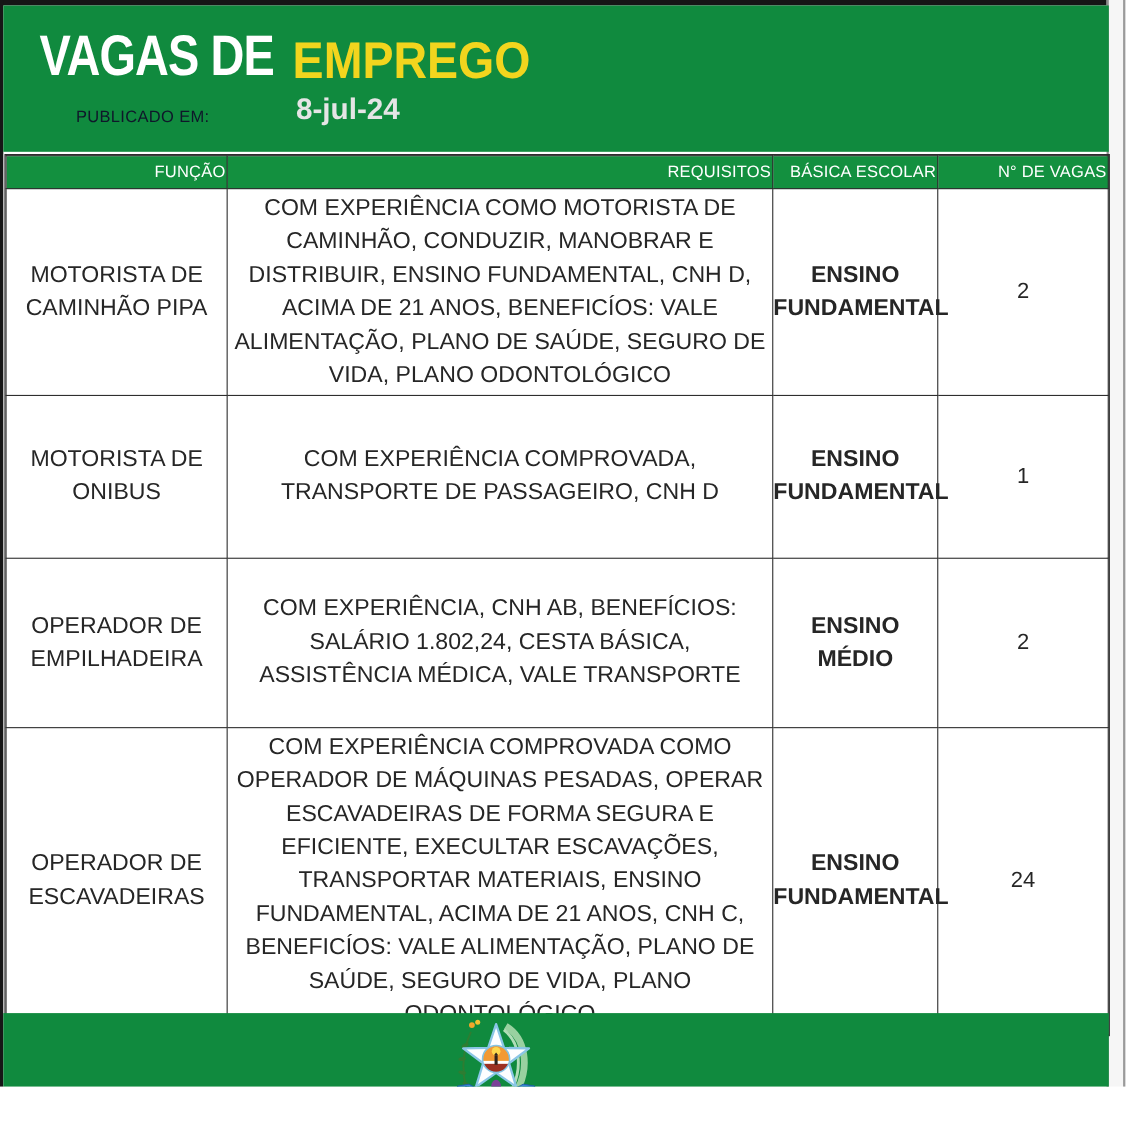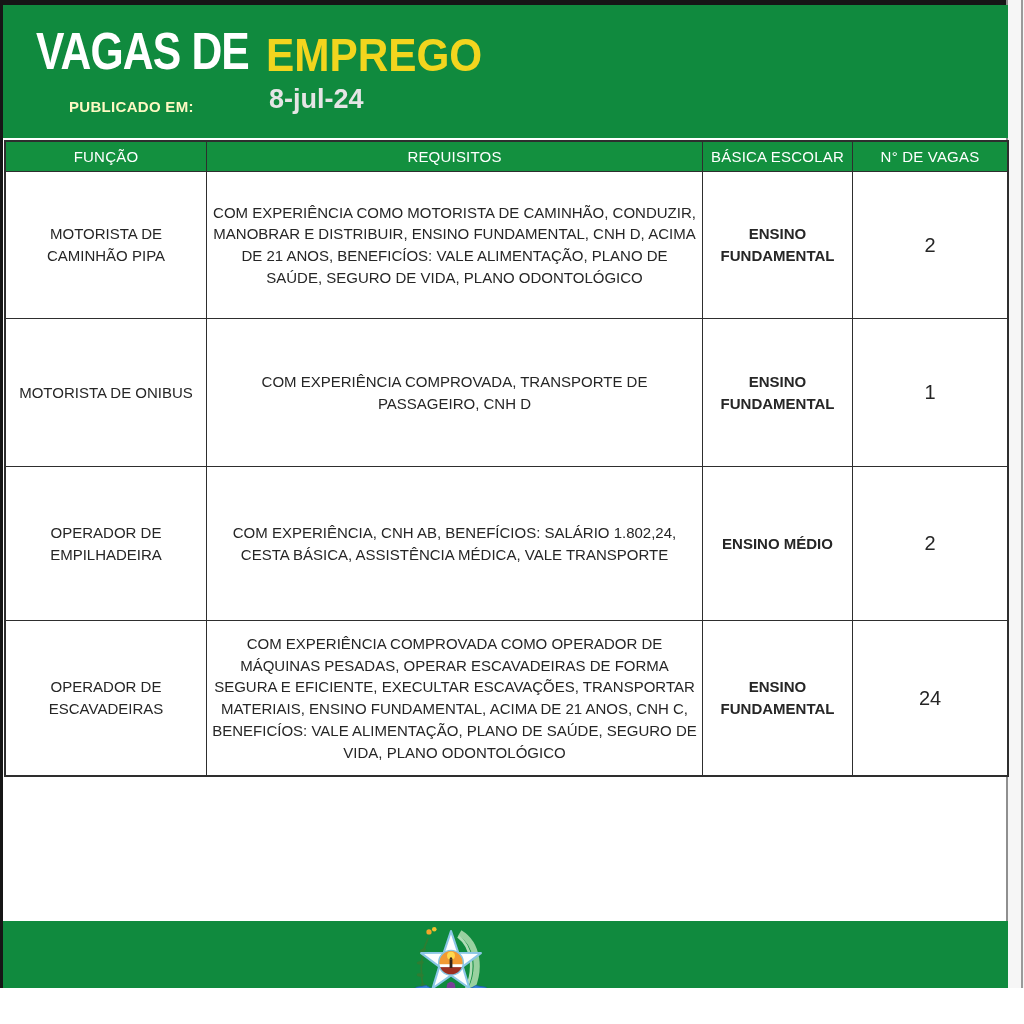--- a/index.html
+++ b/index.html
@@ -28,41 +28,41 @@
     color:#ffffff; font-size:52px; font-weight:700; letter-spacing:-1px;
     transform:scaleX(.82); transform-origin:left top; white-space:nowrap;
   }
   .title-emprego {
     position:absolute; left:263px; top:22px;
     color:#f2d51e; font-size:47px; font-weight:900; letter-spacing:0px;
     transform:scaleX(.9); transform-origin:left top; white-space:nowrap;
   }
   .pub-label {
     position:absolute; left:66px; top:93px;
-    color:#fef9c3; font-size:15px; font-weight:700; letter-spacing:.3px; white-space:nowrap;
+    color:#0f172a; font-size:15px; font-weight:400; letter-spacing:.3px; white-space:nowrap;
   }
   .pub-date {
     position:absolute; left:266px; top:79px;
     color:#e5e5e5; font-size:27px; font-weight:700; white-space:nowrap;
   }
 
   
   table.jobs {
     position:absolute; top:141px; left:5px;
     border-collapse:collapse; table-layout:fixed;
     width:1002px; outline:1px solid #2e2e2e;
   }
   table.jobs td, table.jobs th { border:1px solid #2e2e2e; }
   th.hcell {
     background:#13903f; color:#ffffff;
     font-size:15px; font-weight:400; letter-spacing:.2px;
-    height:27px; text-align:center; vertical-align:middle;
+    height:27px; text-align:right; vertical-align:middle;
   }
   td.cell {
-    color:#262626; font-size:15px; line-height:1.45;
+    color:#262626; font-size:21px; line-height:1.45;
     text-align:center; vertical-align:middle; background:#ffffff;
   }
   td.funcao { padding:2px 6px; }
   td.req    { padding:2px 5px; }
   td.nivel  { padding:2px 0;font-weight:bold; }
   td.vagas  { font-size:20px; padding:2px 6px; }
   col.c-funcao { width:201px; }
   col.c-req    { width:496px; }
   col.c-nivel  { width:150px; }
   col.c-vagas  { width:155px; }

